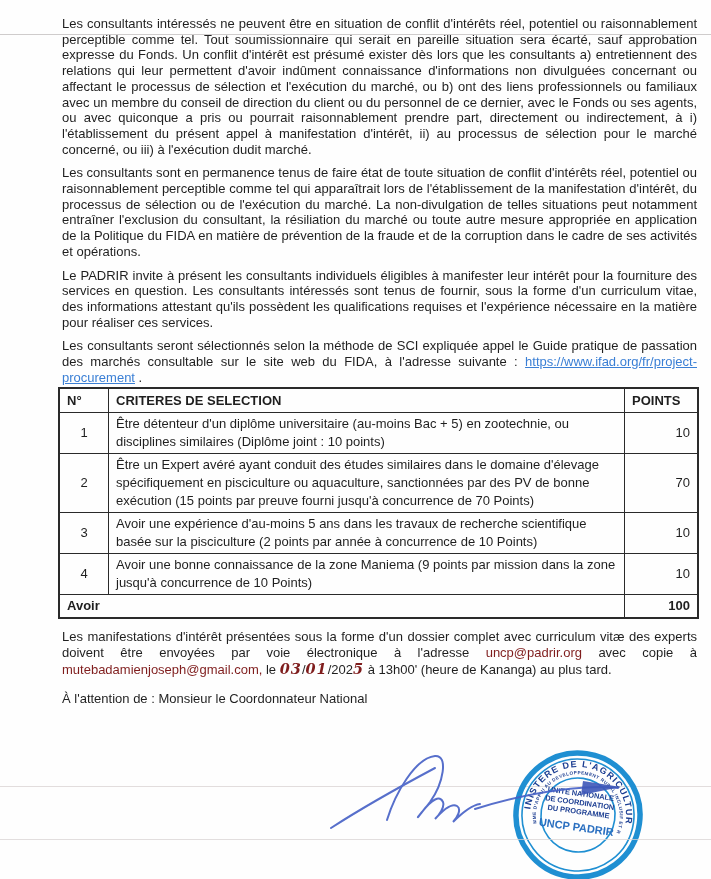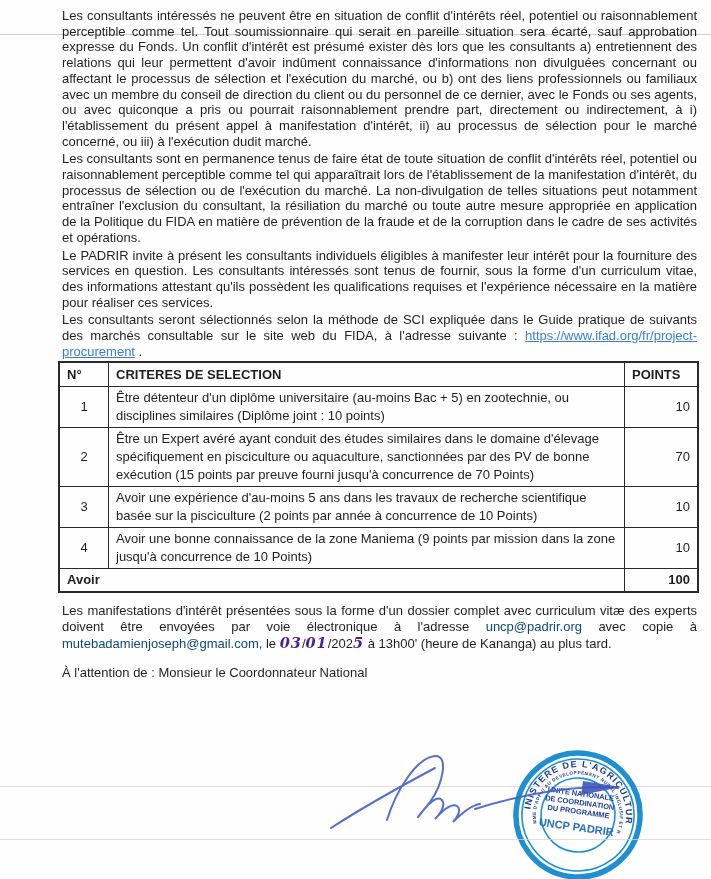--- a/index.html
+++ b/index.html
@@ -3,27 +3,27 @@
 <meta charset="utf-8">
 <style>
   html,body{margin:0;padding:0;background:#ffffff;}
   .page{
     position:relative;width:711px;height:879px;overflow:hidden;
     background:#fefefe;color:#1f1f1f;
     font-family:"Liberation Sans","DejaVu Sans",sans-serif;
     font-size:13px;line-height:15.7px;
   }
   .content{position:absolute;top:8px;left:62px;right:14px;z-index:2;}
-  .para{margin:0 0 2px 0;text-align:justify;}
+  .para{margin:8px 0 2px 0;text-align:justify;}
   .intro{margin:2px 0 3px 0;text-align:left;}
   .link{color:#3a7fd5;text-decoration:underline;cursor:pointer;}
-  .email{color:#0c4a6e;text-decoration:none;cursor:pointer;}
+  .email{color:#7f1d1d;text-decoration:none;cursor:pointer;}
   .hand{
     font-family:"DejaVu Serif",serif;font-style:italic;font-weight:700;
-    color:#4c1d95;font-size:14.5px;letter-spacing:1px;
+    color:#7f1d1d;font-size:14.5px;letter-spacing:1px;
   }
   table.criteria-table{
     border-collapse:collapse;width:calc(100% + 6px);margin-left:-4px;
     border:2px solid #2a2a2a;margin-bottom:10px;
   }
   .criteria-table th,.criteria-table td{
     border:1px solid #2a2a2a;padding:2px 7px;vertical-align:middle;
     line-height:18px;
   }
   .criteria-table thead th{text-align:left;font-weight:bold;height:19px;}
@@ -53,21 +53,21 @@
   <div class="scanline sl-3"></div>
 
   <div class="content">
 
     <p class="para">Les consultants intéressés ne peuvent être en situation de conflit d'intérêts réel, potentiel ou raisonnablement perceptible comme tel. Tout soumissionnaire qui serait en pareille situation sera écarté, sauf approbation expresse du Fonds. Un conflit d'intérêt est présumé exister dès lors que les consultants a) entretiennent des relations qui leur permettent d'avoir indûment connaissance d'informations non divulguées concernant ou affectant le processus de sélection et l'exécution du marché, ou b) ont des liens professionnels ou familiaux avec un membre du conseil de direction du client ou du personnel de ce dernier, avec le Fonds ou ses agents, ou avec quiconque a pris ou pourrait raisonnablement prendre part, directement ou indirectement, à i) l'établissement du présent appel à manifestation d'intérêt, ii) au processus de sélection pour le marché concerné, ou iii) à l'exécution dudit marché.</p>
 
     <p class="para">Les consultants sont en permanence tenus de faire état de toute situation de conflit d'intérêts réel, potentiel ou raisonnablement perceptible comme tel qui apparaîtrait lors de l'établissement de la manifestation d'intérêt, du processus de sélection ou de l'exécution du marché. La non-divulgation de telles situations peut notamment entraîner l'exclusion du consultant, la résiliation du marché ou toute autre mesure appropriée en application de la Politique du FIDA en matière de prévention de la fraude et de la corruption dans le cadre de ses activités et opérations.</p>
 
     <p class="para">Le PADRIR invite à présent les consultants individuels éligibles à manifester leur intérêt pour la fourniture des services en question. Les consultants intéressés sont tenus de fournir, sous la forme d'un curriculum vitae, des informations attestant qu'ils possèdent les qualifications requises et l'expérience nécessaire en la matière pour réaliser ces services.</p>
 
-    <p class="para"><span>Les consultants seront sélectionnés selon la méthode de SCI expliquée dans le Guide pratique de suivants des marchés consultable sur le site web du FIDA, à l'adresse suivante : </span><a class="link" href="#">https://www.ifad.org/fr/project-procurement</a><span> .</span></p>
+    <p class="para"><span>Les consultants seront sélectionnés selon la méthode de SCI expliquée appel le Guide pratique de passation des marchés consultable sur le site web du FIDA, à l'adresse suivante : </span><a class="link" href="#">https://www.ifad.org/fr/project-procurement</a><span> .</span></p>
 
 
     <table class="criteria-table">
       <thead>
         <tr>
           <th class="col-num">N°</th>
           <th class="col-crit">CRITERES DE SELECTION</th>
           <th class="col-pts">POINTS</th>
         </tr>
       </thead>

